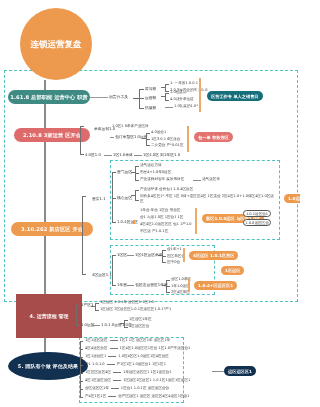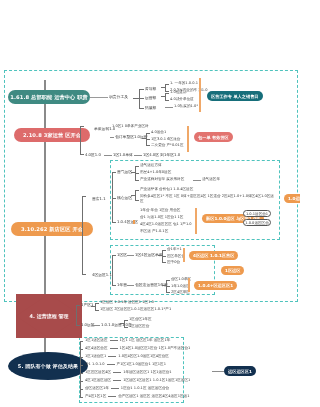--- a/index.html
+++ b/index.html
@@ -126,20 +126,23 @@
 
 <div id="canvas">
 
   <div class="abs dash-box dash-outer"></div>
   <div class="abs dash-box dash-r1"></div>
   <div class="abs dash-box dash-r2"></div>
   <div class="abs dash-box dash-r3"></div>
 
   <div class="abs spine"></div>
 
+  <div class="abs root-node">
+    <span>连锁运营复盘</span>
+  </div>
 
   <div class="abs branch branch-rounded b1">
     <span>1.61.8 总部职能  运营中心  职责</span>
   </div>
 
   <div class="abs hline-d" style="left:90px; top:97px; width:18px;"></div>
   <div class="abs node-label" style="left:109px; top:94px;">职责分工及</div>
 
   <div class="bracket" style="left:139px; top:89px; height:19px;">
     <div class="stem"></div>

